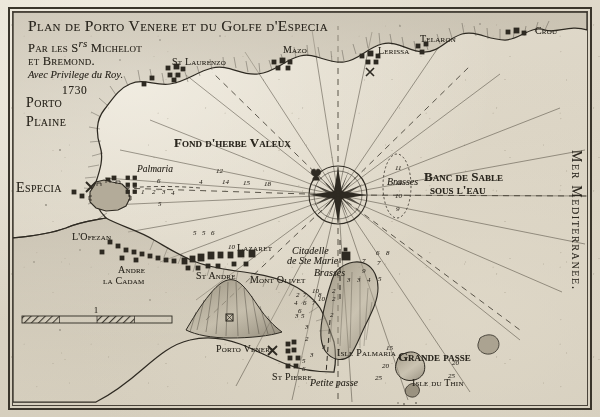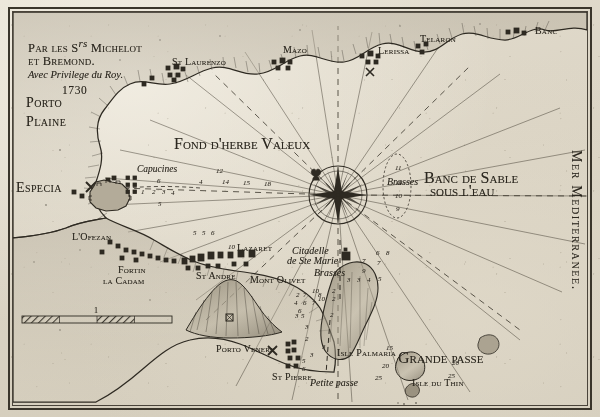--- a/index.html
+++ b/index.html
@@ -59,21 +59,21 @@
   .date{font-size:11.5px;letter-spacing:.6px;}
   .place-lg{font-size:14px;font-variant:small-caps;letter-spacing:.4px;}
   .place{font-size:10px;font-variant:small-caps;letter-spacing:.2px;}
   .place-i{font-size:9.5px;font-style:italic;}
   .sea{
     font-size:14px;font-variant:small-caps;letter-spacing:1.6px;
     writing-mode:vertical-rl;transform-origin:left top;
   }
   .sounding{font-size:7px;font-style:italic;color:#37322a;}
   .scale-cap{font-size:11.5px;font-style:italic;}
-  .feature{font-size:16px;font-variant:small-caps;}
+  .feature{font-size:13px;font-variant:small-caps;font-weight:bold;}
   .feature-i{font-size:10px;font-style:italic;}
 </style>
 </head>
 <body>
 
 <div id="map-root">
 
   <div id="paper-tone"></div>
   <div id="paper-speckle"></div>
 
@@ -411,49 +411,52 @@
         <rect x="22" y="316" width="37.5" height="7" fill="url(#hatchPat)" opacity=".9"></rect>
         <rect x="97" y="316" width="37.5" height="7" fill="url(#hatchPat)" opacity=".9"></rect>
         <line x1="59.5" y1="316" x2="59.5" y2="323" stroke="#2e2a22" stroke-width=".7"></line>
         <line x1="97" y1="316" x2="97" y2="323" stroke="#2e2a22" stroke-width=".7"></line>
         <line x1="134.5" y1="316" x2="134.5" y2="323" stroke="#2e2a22" stroke-width=".7"></line>
       </g>
 
     </g>
   </svg>
 
+  <div class="lbl title" style="left:28px;top:18px;">
+    <span>Plan de Porto Venere et du Golfe d'Especia</span>
+  </div>
 
   <div class="lbl attrib" style="left:28px;top:38px;">
     <span>Par les S</span><sup class="ital">rs</sup><span> Michelot</span>
   </div>
 
   <div class="lbl attrib" style="left:28px;top:55px;">et Bremond.</div>
 
   <div class="lbl attrib-sm" style="left:28px;top:70px;">Avec Privilege du Roy.</div>
 
   <div class="lbl date" style="left:62px;top:85px;">1730</div>
 
   <div class="lbl sea" style="left:569px;top:150px;">Mer Mediterranee.</div>
 
   <div class="lbl" style="left:94px;top:307px;font-size:8px;">1</div>
 
   <div id="coast-labels">
       <div class="lbl place" style="left: 172px; top: 57px;">St Laurenzo</div>
       <div class="lbl place" style="left: 283px; top: 45px;">Mazo</div>
       <div class="lbl place" style="left: 378px; top: 46px;">Lerissa</div>
       <div class="lbl place" style="left: 420px; top: 34px;">Telaron</div>
-      <div class="lbl place" style="left: 535px; top: 26px;">Banc</div>
+      <div class="lbl place" style="left: 535px; top: 26px;">Crou</div>
     </div>
   <div id="land-labels">
       <div class="lbl place-lg" style="left: 26px; top: 96px;">Porto</div>
       <div class="lbl place-lg" style="left: 26px; top: 115px;">Plaine</div>
       <div class="lbl place-lg" style="left: 16px; top: 181px;">Especia</div>
-      <div class="lbl place-i" style="left: 137px; top: 165px;">Capucines</div>
+      <div class="lbl place-i" style="left: 137px; top: 165px;">Palmaria</div>
       <div class="lbl place" style="left: 72px; top: 232px;">L'Ofezan</div>
-      <div class="lbl place" style="left: 118px; top: 265px;">Fortin</div>
+      <div class="lbl place" style="left: 118px; top: 265px;">Andre</div>
       <div class="lbl place" style="left: 103px; top: 276px;">la Cadam</div>
       <div class="lbl place" style="left: 196px; top: 271px;">St Andre</div>
       <div class="lbl place" style="left: 250px; top: 275px; text-align: center;">Mont Olivet</div>
       <div class="lbl place" style="left: 237px; top: 243px;">Lazaret</div>
       <div class="lbl place" style="left: 216px; top: 344px;">Porto Venere</div>
       <div class="lbl place" style="left: 272px; top: 372px;">St Pierre</div>
       <div class="lbl place" style="left: 337px; top: 348px;">Isle Palmaria</div>
       <div class="lbl place" style="left: 412px; top: 378px;">Isle du Thin</div>
     </div>
   <div id="sea-labels">

